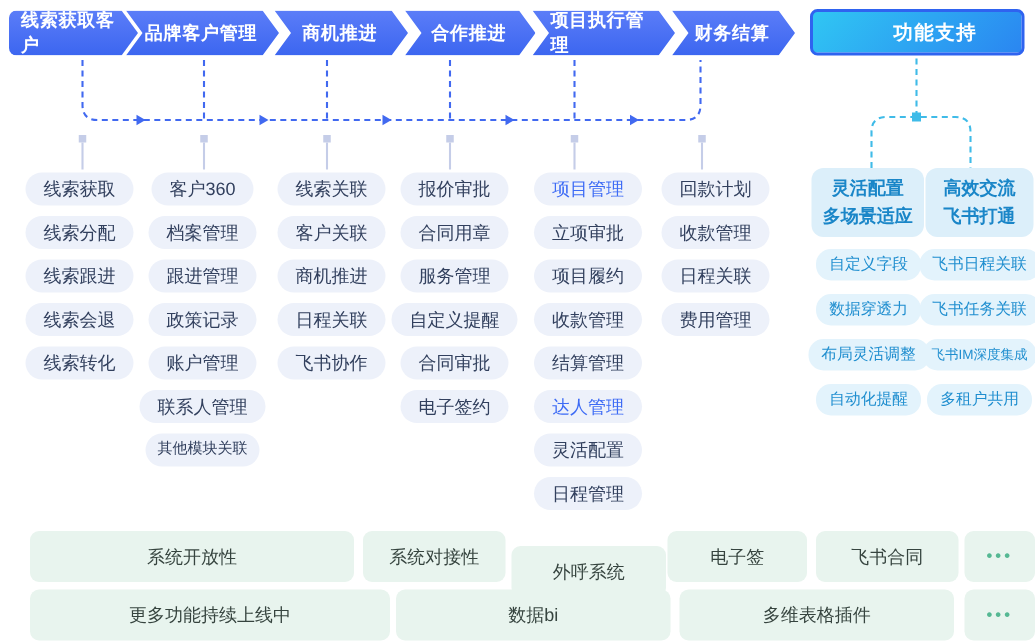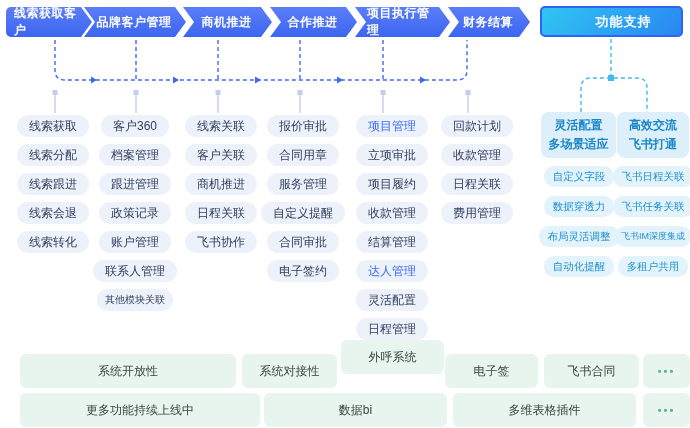--- a/index.html
+++ b/index.html
@@ -170,21 +170,21 @@
   <div class="col sup-col" style="left:608px">
 
   <div class="pill">飞书日程关联</div>
       <div class="pill">飞书任务关联</div>
       <div class="pill small">飞书IM深度集成</div>
       <div class="pill">多租户共用</div>
     </div>
 
   <div class="foot" style="left:20px;top:354px;width:216px">系统开放性</div>
   <div class="foot" style="left:242px;top:354px;width:95px">系统对接性</div>
-  <div class="foot" style="left:341px;top:340px;width:103px">外呼系统</div>
+  <div class="foot" style="left:341px;top:364px;width:103px">外呼系统</div>
   <div class="foot" style="left:445px;top:354px;width:93px">电子签</div>
   <div class="foot" style="left:544px;top:354px;width:95px">飞书合同</div>
   <div class="foot dots" style="left:643px;top:354px;width:47px">•••</div>
 
   <div class="foot" style="left:20px;top:393px;width:240px">更多功能持续上线中</div>
   <div class="foot" style="left:264px;top:393px;width:183px">数据bi</div>
   <div class="foot" style="left:453px;top:393px;width:183px">多维表格插件</div>
   <div class="foot dots" style="left:643px;top:393px;width:47px">•••</div>
 
 </div>

